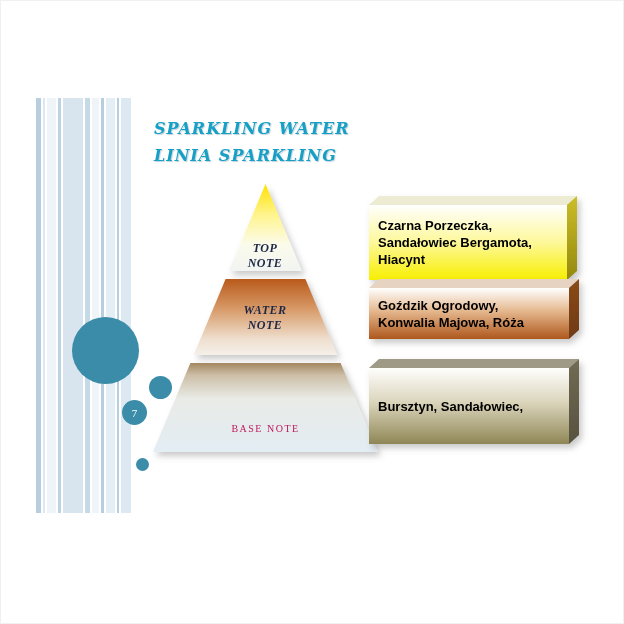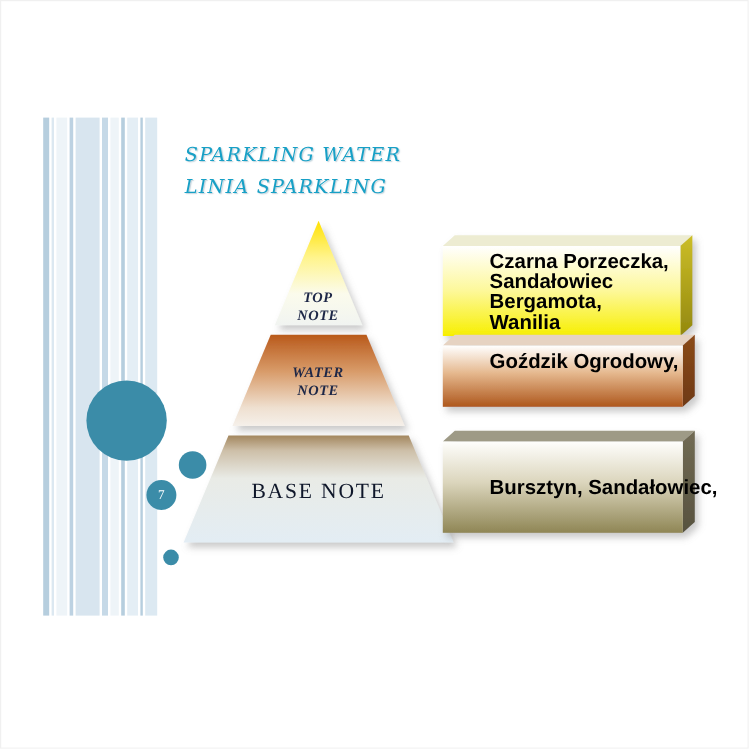--- a/index.html
+++ b/index.html
@@ -25,40 +25,40 @@
   
   .circle{position:absolute;border-radius:50%;background:#3b8ca8;}
   .circle-big{left:71px;top:316px;width:67px;height:67px;}
   .circle-medium{left:148px;top:375px;width:23px;height:23px;}
   .circle-page{left:121px;top:399px;width:25px;height:25px;
     display:flex;align-items:center;justify-content:center;
     color:#fff;font:400 11px "Liberation Serif",serif;}
   .circle-tiny{left:135px;top:457px;width:13px;height:13px;}
   
   .title{position:absolute;left:153px;top:114px;color:#17a0c6;
-    font-family:"DejaVu Serif",serif;font-style:italic;font-weight:normal;
+    font-family:"DejaVu Serif",serif;font-style:italic;font-weight:bold;
     font-size:16px;line-height:27px;letter-spacing:1px;
     text-shadow:1px 1px 1px rgba(110,150,170,.45);}
   
   .gfx{position:absolute;left:0;top:0;}
   
   .pyr-label{position:absolute;text-align:center;color:#1d2747;
     font-family:"Liberation Serif",serif;font-style:italic;font-weight:bold;
     font-size:12px;line-height:15px;letter-spacing:.5px;}
   .pyr-top{left:214px;top:240px;width:100px;}
   .pyr-mid{left:214px;top:302px;width:100px;}
-  .pyr-base{left:189px;top:398px;width:151px;text-align:center;color:#0f172a;
+  .pyr-base{left:189px;top:422px;width:151px;text-align:center;color:#be185d;
     position:absolute;font-family:"Liberation Serif",serif;font-style:normal;
-    font-weight:normal;font-size:18px;letter-spacing:1.5px;}
+    font-weight:normal;font-size:10px;letter-spacing:1.5px;}
   
   .note-text{position:absolute;display:flex;flex-direction:column;
     justify-content:center;box-sizing:border-box;padding-left:9px;
-    color:#000;font-weight:bold;font-size:17px;line-height:17px;margin-left:30px;}
+    color:#000;font-weight:bold;font-size:13px;line-height:17px;}
   .note-1{left:368px;top:204px;width:198px;height:75px;}
-  .note-2{left:368px;top:275px;width:200px;height:51px;}
+  .note-2{left:368px;top:287px;width:200px;height:51px;}
   .note-3{left:368px;top:367px;width:240px;height:76px;}
 </style>
 </head>
 <body>
 
 <div class="canvas">
 
   <div class="stripes">
     <div class="stripe s1"></div>
     <div class="stripe s2"></div>
@@ -170,22 +170,23 @@
   </div>
   <div class="pyr-label pyr-mid">
     <div>WATER</div>
     <div>NOTE</div>
   </div>
   <div class="pyr-base">BASE NOTE</div>
 
   <div class="note-text note-1">
     <div>Czarna Porzeczka,</div>
     <div>Sandałowiec Bergamota,</div>
-    <div>Wanilia</div>
+    <div>Hiacynt</div>
   </div>
   <div class="note-text note-2">
     <div>Goździk Ogrodowy,</div>
+    <div>Konwalia Majowa, Róża</div>
   </div>
   <div class="note-text note-3">
     <div>Bursztyn, Sandałowiec,</div>
   </div>
 
 </div>
 
 </body></html>

